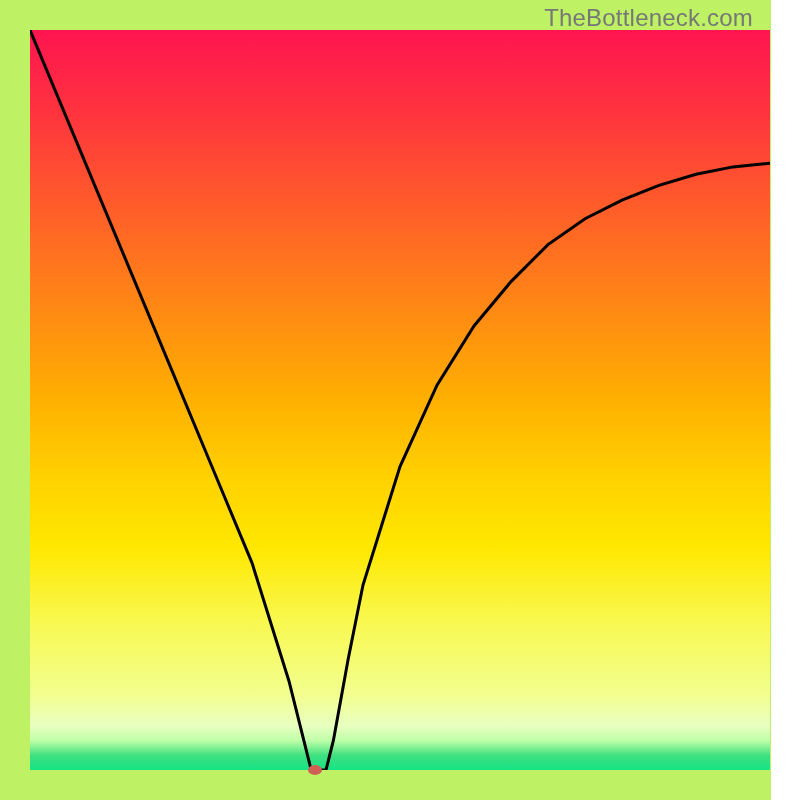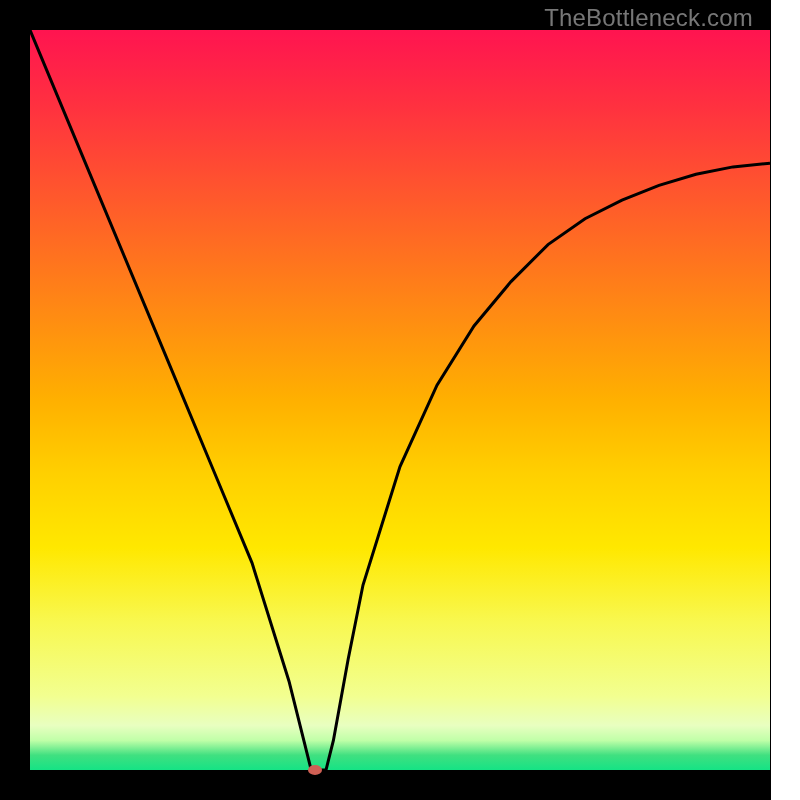--- a/index.html
+++ b/index.html
@@ -7,21 +7,21 @@
     padding: 0;
     width: 800px;
     height: 800px;
     overflow: hidden;
     font-family: Arial, Helvetica, sans-serif;
   }
   .chart-container {
     position: relative;
     width: 771px;
     height: 800px;
-    background: #000000;
+    background: #bef264;
   }
   .plot-area {
     position: absolute;
     left: 30px;
     top: 30px;
     width: 740px;
     height: 740px;
     background: linear-gradient(to bottom,
       #ff1450 0%,
       #ff3040 10%,

